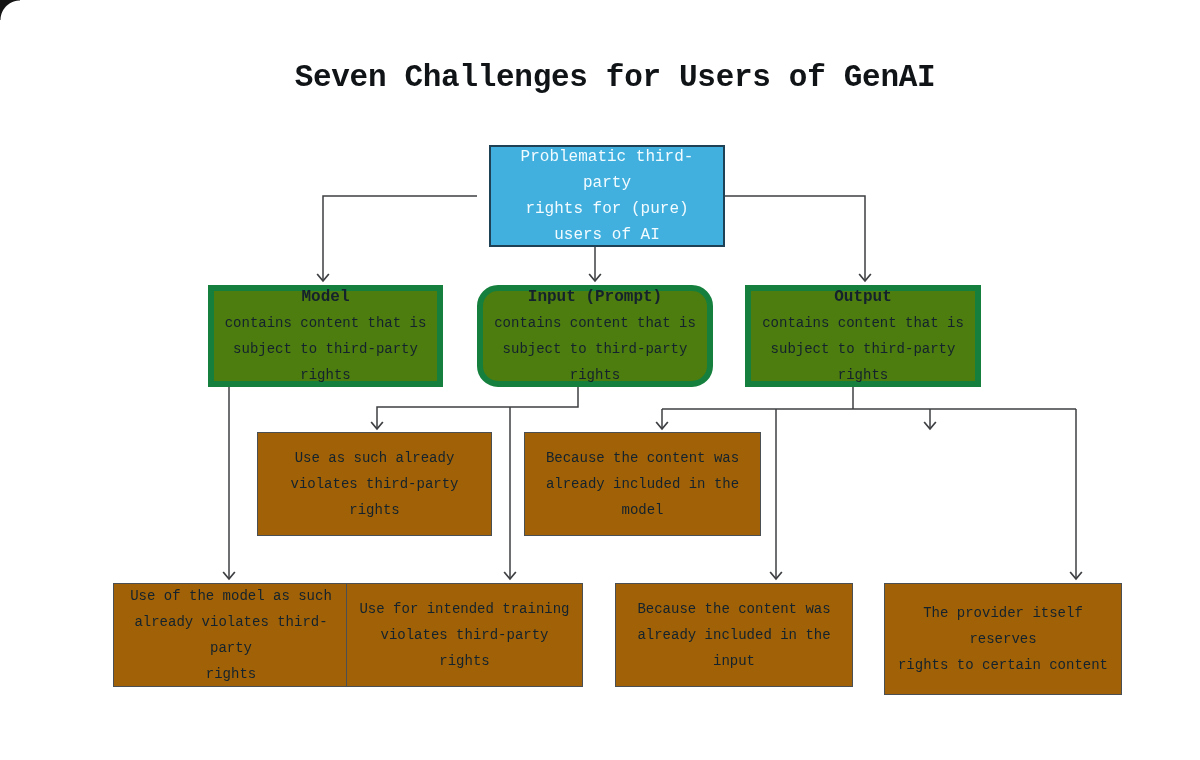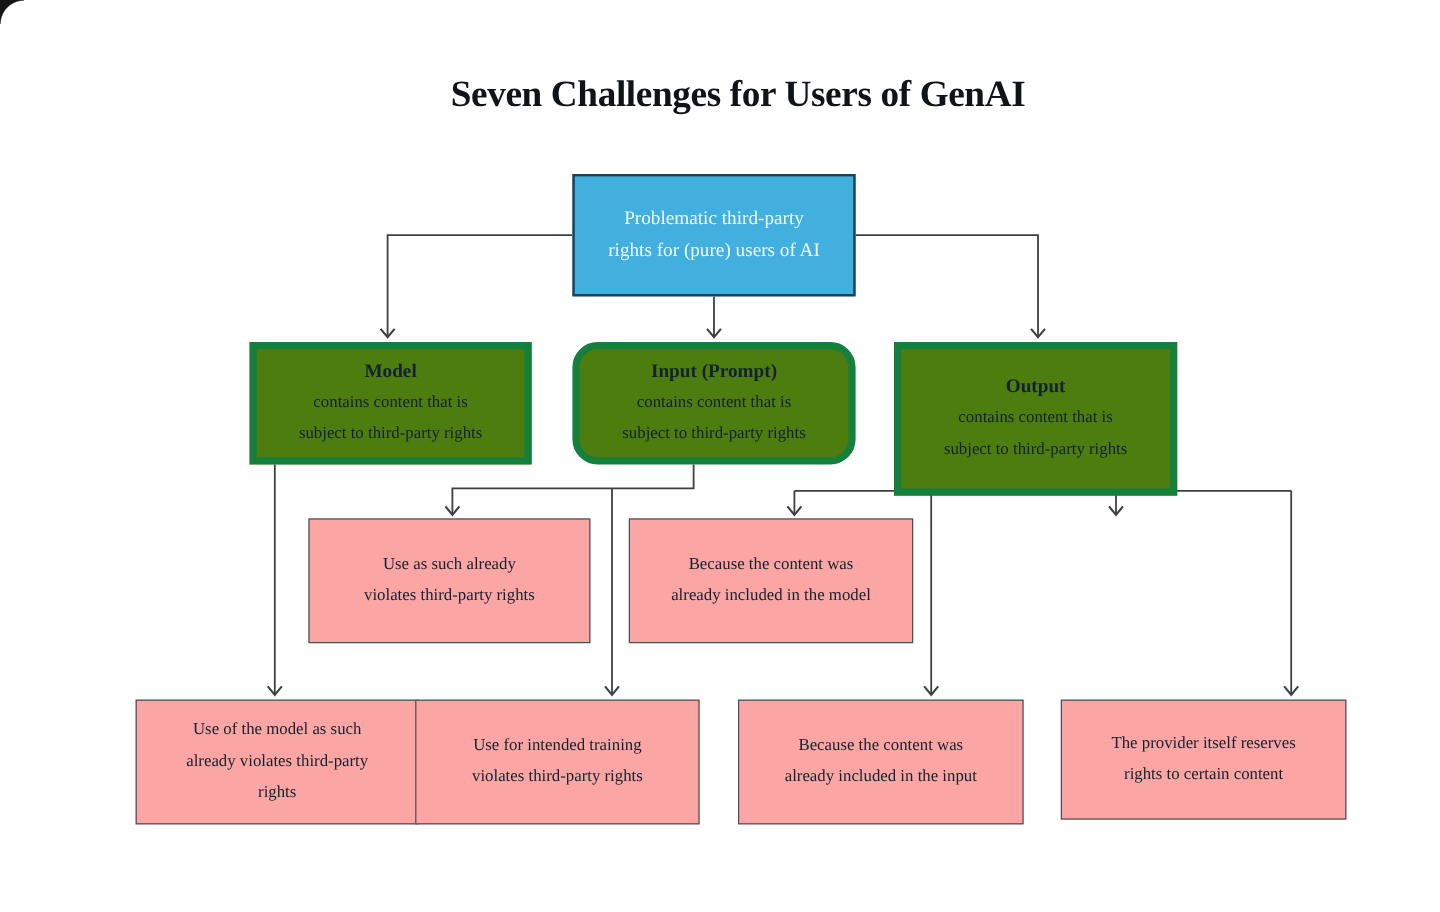--- a/index.html
+++ b/index.html
@@ -1,43 +1,43 @@
 <!DOCTYPE html>
 <html><head>
 <meta charset="utf-8">
 <style>
   html,body{margin:0;padding:0;background:#fff;}
   .canvas{
     position:relative;
     width:1200px;height:760px;
     background:#ffffff;
-    font-family:Liberation Serif, serif;
+    font-family:Liberation Mono, monospace;
     overflow:hidden;
   }
   .corner-artifact{
     position:absolute;top:0;left:0;width:20px;height:20px;
     background:radial-gradient(circle at 20px 20px, rgba(0,0,0,0) 19px, #151515 20px);
   }
   .page-title{
     position:absolute;top:60px;left:15px;width:1200px;
     text-align:center;
     font-size:31px;font-weight:700;color:#111417;
     letter-spacing:-0.3px;
   }
   .box{
     position:absolute;
     box-sizing:border-box;
     display:flex;flex-direction:column;
     justify-content:center;align-items:center;
     text-align:center;
     padding:6px 10px;
   }
-  .box.l1{background:#41b0de;border:2px solid #1f4156;color:#f2fbff;}
+  .box.l1{background:#41b0de;border:2px solid #1f4156;color:#f2fbff;margin-left:12px;}
   .box.l2{background:#4d7c0f;border:6px solid #15803d;color:#13222d;}
-  .box.l3{background:#fca5a5;border:1.5px solid #4a4f53;color:#13222d;}
+  .box.l3{background:#a16207;border:1.5px solid #4a4f53;color:#13222d;}
   .box-title{font-size:16px;font-weight:700;line-height:26px;}
   .box-text{font-size:14px;line-height:26px;white-space:pre-line;}
   .l1 .box-text{font-size:16px;}
   svg.connectors{
     position:absolute;top:0;left:0;
     pointer-events:none;
   }
   svg.connectors path{
     stroke:#3d3f42;stroke-width:1.5;fill:none;
   }
@@ -79,21 +79,21 @@
   <div class="box l2" style="left:208px;top:285px;width:235px;height:102px;">
     <div class="box-title">Model</div>
     <div class="box-text">contains content that is
 subject to third-party rights</div>
   </div>
   <div class="box l2" style="left:477px;top:285px;width:236px;height:102px;border-radius:21px;">
     <div class="box-title">Input (Prompt)</div>
     <div class="box-text">contains content that is
 subject to third-party rights</div>
   </div>
-  <div class="box l2" style="left:745px;top:285px;width:236px;height:128px;">
+  <div class="box l2" style="left:745px;top:285px;width:236px;height:102px;">
     <div class="box-title">Output</div>
     <div class="box-text">contains content that is
 subject to third-party rights</div>
   </div>
 
   <div class="box l3" style="left:257px;top:432px;width:235px;height:104px;">
     <div class="box-text">Use as such already
 violates third-party rights</div>
   </div>
   <div class="box l3" style="left:524px;top:432px;width:237px;height:104px;">
@@ -107,18 +107,18 @@
 rights</div>
   </div>
   <div class="box l3" style="left:346px;top:583px;width:237px;height:104px;text-align:center;">
     <div class="box-text">Use for intended training
 violates third-party rights</div>
   </div>
   <div class="box l3" style="left:615px;top:583px;width:238px;height:104px;">
     <div class="box-text">Because the content was
 already included in the input</div>
   </div>
-  <div class="box l3" style="left:884px;top:583px;width:238px;height:100px;">
+  <div class="box l3" style="left:884px;top:583px;width:238px;height:112px;">
     <div class="box-text">The provider itself reserves
 rights to certain content</div>
   </div>
 
 </div>
 
 </body></html>

